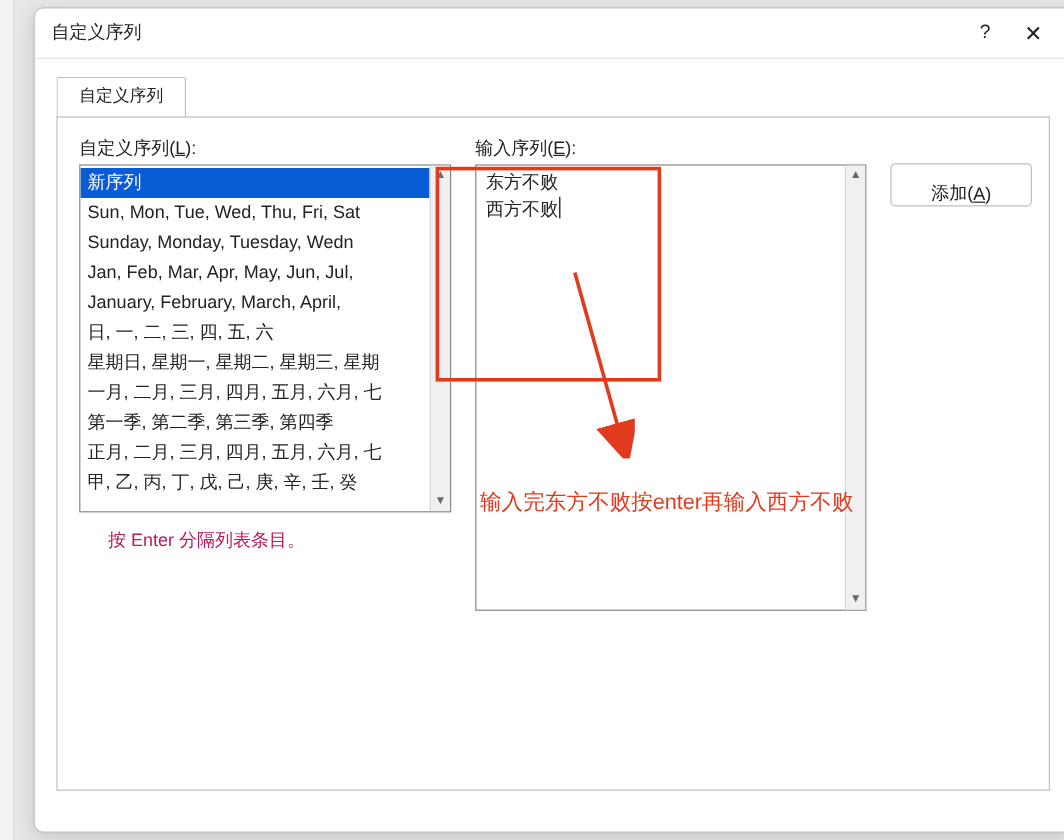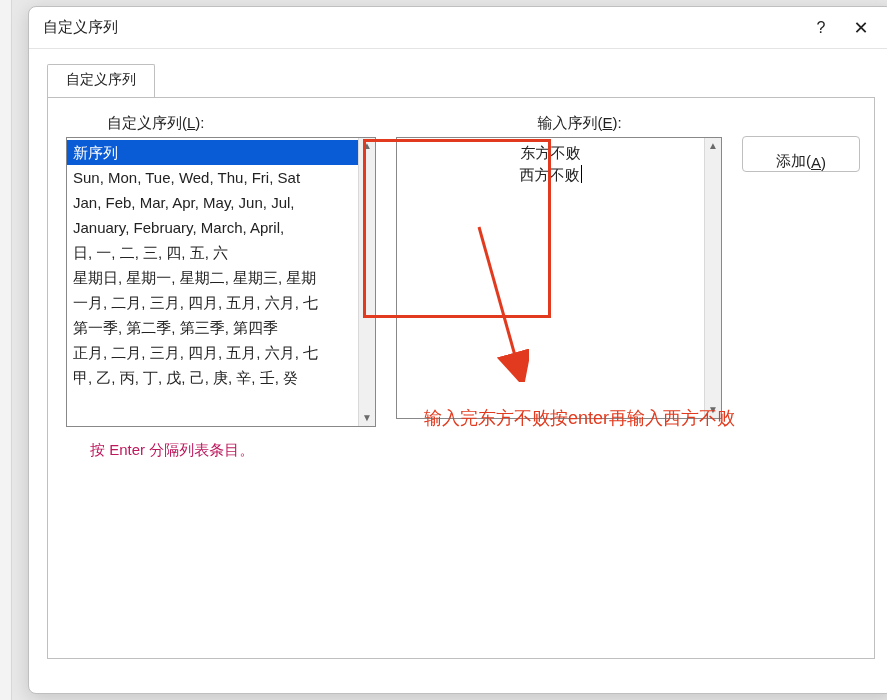--- a/index.html
+++ b/index.html
@@ -66,27 +66,26 @@
       color: #222;
     }
     .tab-panel {
       border: 1px solid #bfbfbf;
       height: 562px;
       padding: 16px 18px;
       position: relative;
     }
     .columns { display: flex; gap: 20px; }
     .col-left { width: 310px; }
-    .col-mid  { width: 326px; text-align: center; }
+    .col-mid  { width: 326px; }
     .col-right { flex: 1; }
     .field-label {
       font-size: 15px;
       color: #222;
       margin-bottom: 4px;
-      margin-left: 41px;
     }
     .accel { text-decoration: underline; }
     .listbox-wrap { position: relative; }
     .listbox {
       width: 310px;
       height: 290px;
       border: 1px solid #888;
       background: #fff;
       overflow: hidden;
       position: relative;
@@ -117,21 +116,21 @@
       display: flex;
       flex-direction: column;
       align-items: center;
       justify-content: space-between;
       padding: 3px 0;
       color: #6a6a6a;
     }
     .scroll-arrow { font-size: 10px; line-height: 10px; }
     .textarea {
       width: 326px;
-      height: 282px;
+      height: 372px;
       border: 1px solid #888;
       background: #fff;
       position: relative;
     }
     .textarea-inner {
       position: absolute;
       left: 0; top: 0; right: 17px; bottom: 0;
       padding: 4px 8px;
       font-size: 15px;
       color: #222;
@@ -176,21 +175,20 @@
       height: 179px;
       pointer-events: none;
     }
     .anno-text {
       position: absolute;
       left: 371px;
       top: 357px;
       font-size: 18px;
       color: #e23a1e;
       white-space: nowrap;
-      margin-left: 24px;
     }
     .anno-arrow {
       position: absolute;
       left: 440px;
       top: 173px;
       width: 60px;
       height: 160px;
       pointer-events: none;
     }
     .footer {
@@ -253,20 +251,21 @@
 
         <div class="col-left">
           <div class="field-label">
             <span>自定义序列(</span><span class="accel">L</span><span>):</span>
           </div>
           <div class="listbox-wrap">
             <div class="listbox">
               <div class="listbox-inner" id="listbox-inner">
                   <div class="list-item selected">新序列</div>
                   <div class="list-item">Sun, Mon, Tue, Wed, Thu, Fri, Sat</div>
+                  <div class="list-item">Sunday, Monday, Tuesday, Wedn</div>
                   <div class="list-item">Jan, Feb, Mar, Apr, May, Jun, Jul, </div>
                   <div class="list-item">January, February, March, April, </div>
                   <div class="list-item">日, 一, 二, 三, 四, 五, 六</div>
                   <div class="list-item">星期日, 星期一, 星期二, 星期三, 星期</div>
                   <div class="list-item">一月, 二月, 三月, 四月, 五月, 六月, 七</div>
                   <div class="list-item">第一季, 第二季, 第三季, 第四季</div>
                   <div class="list-item">正月, 二月, 三月, 四月, 五月, 六月, 七</div>
                   <div class="list-item">甲, 乙, 丙, 丁, 戊, 己, 庚, 辛, 壬, 癸</div>
                 </div>
               <div class="scrollbar">

